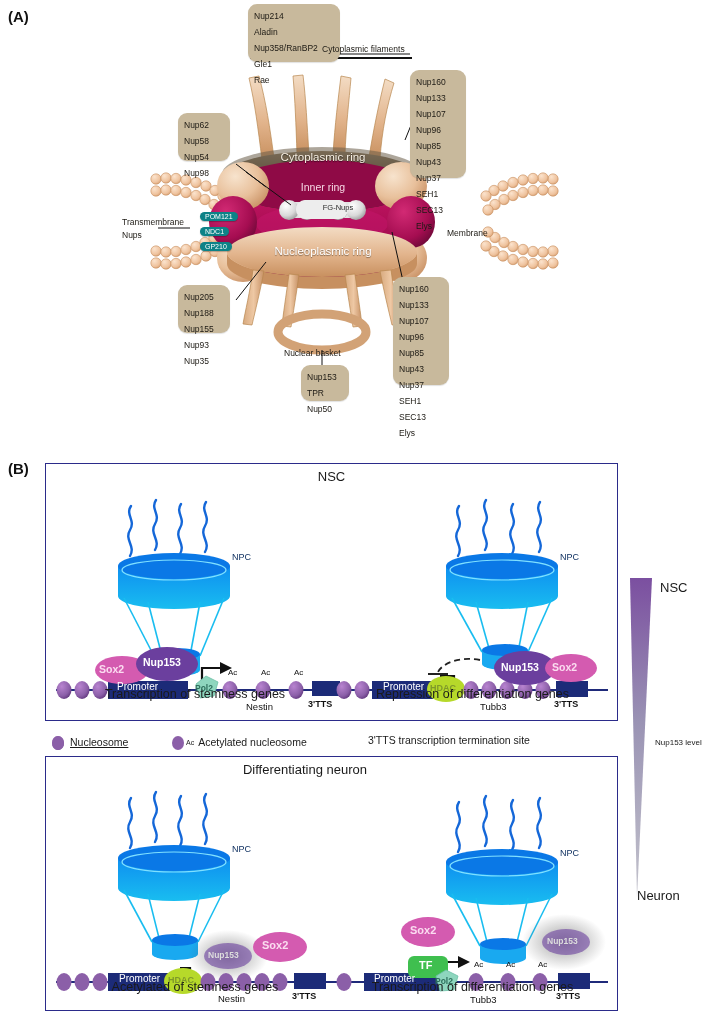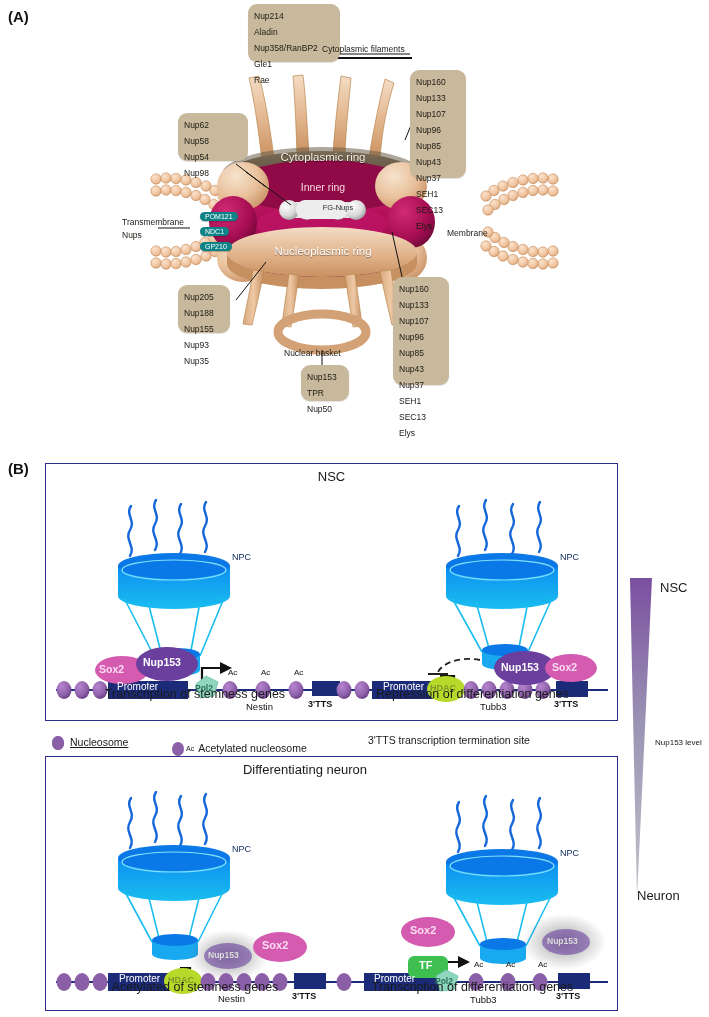--- a/index.html
+++ b/index.html
@@ -237,21 +237,21 @@
 Nup133
 Nup107
 Nup96
 Nup85
 Nup43
 Nup37
 SEH1
 SEC13
 Elys</div>
 
-  <div class="tanbox" style="left:178px;top:113px;width:70px;height:48px;">Nup62
+  <div class="tanbox" style="left:178px;top:113px;width:52px;height:48px;">Nup62
 Nup58
 Nup54
 Nup98</div>
 
   <div class="tanbox" style="left:178px;top:285px;width:52px;height:48px;">Nup205
 Nup188
 Nup155
 Nup93
 Nup35</div>
 
@@ -435,21 +435,21 @@
   <div class="bcaption" style="left:330px;top:237px;width:285px;">Repression of differentiation genes</div>
 
   <div class="legendrow" style="left:50px;top:284px;width:570px;height:18px;">
     <div class="legitem" style="left:0;top:0;text-decoration:underline;">
       <svg width="16" height="16">
           <ellipse cx="8" cy="9" rx="6" ry="7" fill="url(#nucG)"></ellipse>
           <ellipse cx="8" cy="9" rx="6" ry="7" fill="#8b5fa8"></ellipse>
         </svg>
       <span>Nucleosome</span>
     </div>
-    <div class="legitem" style="left:120px;top:6px;">
+    <div class="legitem" style="left:120px;top:0;">
       <svg width="16" height="16">
           <ellipse cx="8" cy="9" rx="6" ry="7" fill="#8b5fa8"></ellipse>
         </svg>
       <sup style="font-size:7px;margin-left:-4px;">Ac</sup>
       <span>Acetylated nucleosome</span>
     </div>
     <div class="legitem" style="left:318px;top:0;">
       <span>3'TTS transcription termination site</span>
     </div>
   </div>

